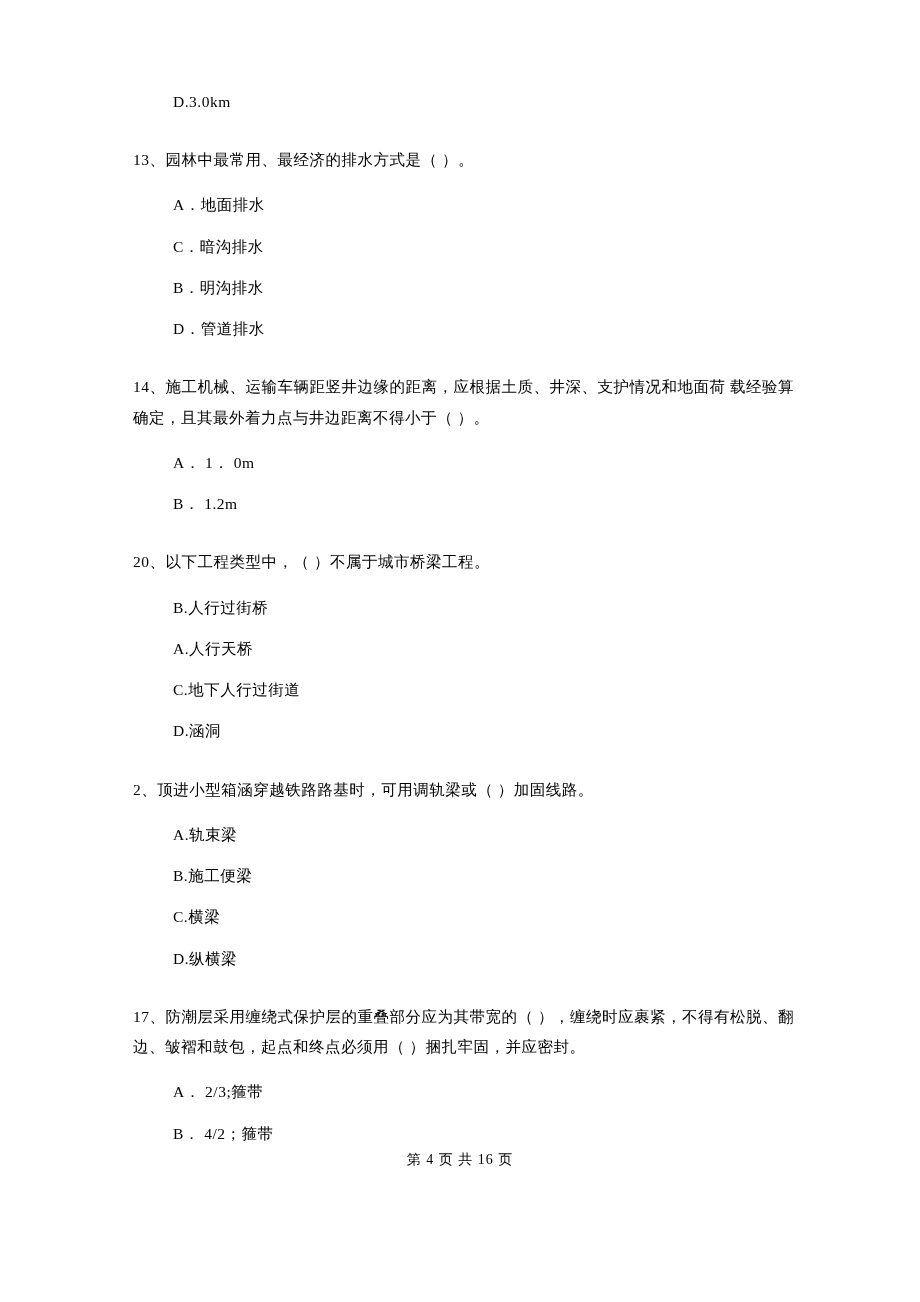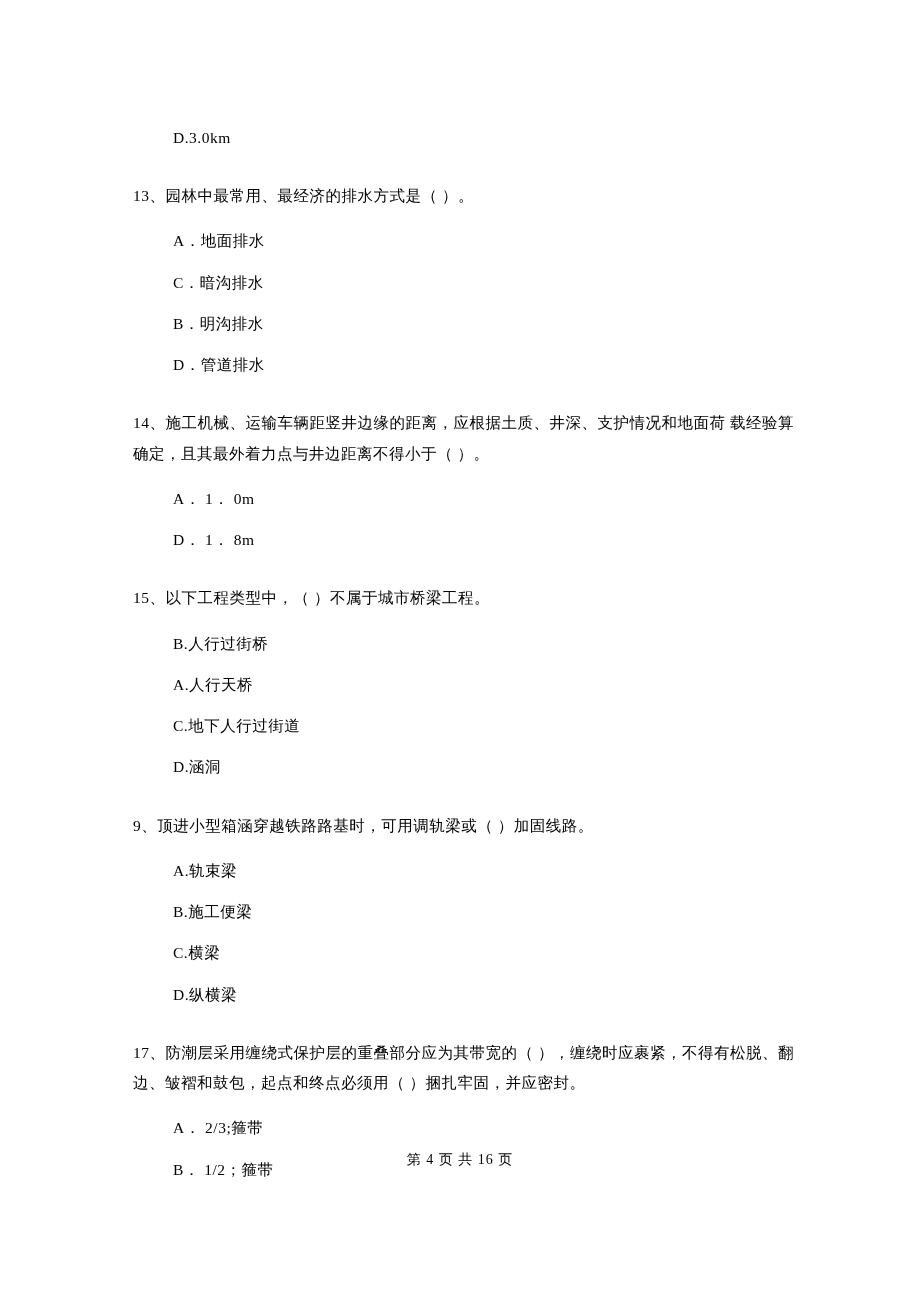--- a/index.html
+++ b/index.html
@@ -8,21 +8,21 @@
     background: #ffffff;
     font-family: "SimSun", "宋体", serif;
     color: #000000;
   }
   .page {
     width: 920px;
     height: 1224px;
     margin: 0 auto;
     position: relative;
     box-sizing: border-box;
-    padding: 108px 118px 0 118px;
+    padding: 72px 118px 0 118px;
     font-size: 15.5px;
     line-height: 1.5;
   }
   .option {
     padding-left: 55px;
     margin: 18px 0 18px 0;
     letter-spacing: 0.5px;
   }
   .question {
     margin: 32px 0 18px 15px;
@@ -47,32 +47,32 @@
   <div class="option">D.3.0km</div>
 
   <div class="question">13、园林中最常用、最经济的排水方式是（    ）。</div>
   <div class="option">A．地面排水</div>
   <div class="option">C．暗沟排水</div>
   <div class="option">B．明沟排水</div>
   <div class="option">D．管道排水</div>
 
   <div class="question">14、施工机械、运输车辆距竖井边缘的距离，应根据土质、井深、支护情况和地面荷 载经验算确定，且其最外着力点与井边距离不得小于（    ）。</div>
   <div class="option">A． 1． 0m</div>
-  <div class="option">D． 1． 8m</div>
+  <div class="option">B． 1.2m</div>
 
-  <div class="question">15、以下工程类型中，（    ）不属于城市桥梁工程。</div>
+  <div class="question">20、以下工程类型中，（    ）不属于城市桥梁工程。</div>
   <div class="option">B.人行过街桥</div>
   <div class="option">A.人行天桥</div>
   <div class="option">C.地下人行过街道</div>
   <div class="option">D.涵洞</div>
 
-  <div class="question">9、顶进小型箱涵穿越铁路路基时，可用调轨梁或（     ）加固线路。</div>
+  <div class="question">2、顶进小型箱涵穿越铁路路基时，可用调轨梁或（     ）加固线路。</div>
   <div class="option">A.轨束梁</div>
   <div class="option">B.施工便梁</div>
   <div class="option">C.横梁</div>
   <div class="option">D.纵横梁</div>
 
   <div class="question">17、防潮层采用缠绕式保护层的重叠部分应为其带宽的（    ），缠绕时应裹紧，不得有松脱、翻边、皱褶和鼓包，起点和终点必须用（    ）捆扎牢固，并应密封。</div>
   <div class="option">A． 2/3;箍带</div>
-  <div class="option">B． 1/2；箍带</div>
+  <div class="option">B． 4/2；箍带</div>
 
   <div class="footer">第 4 页 共 16 页</div>
 </div>
 
 </body></html>

